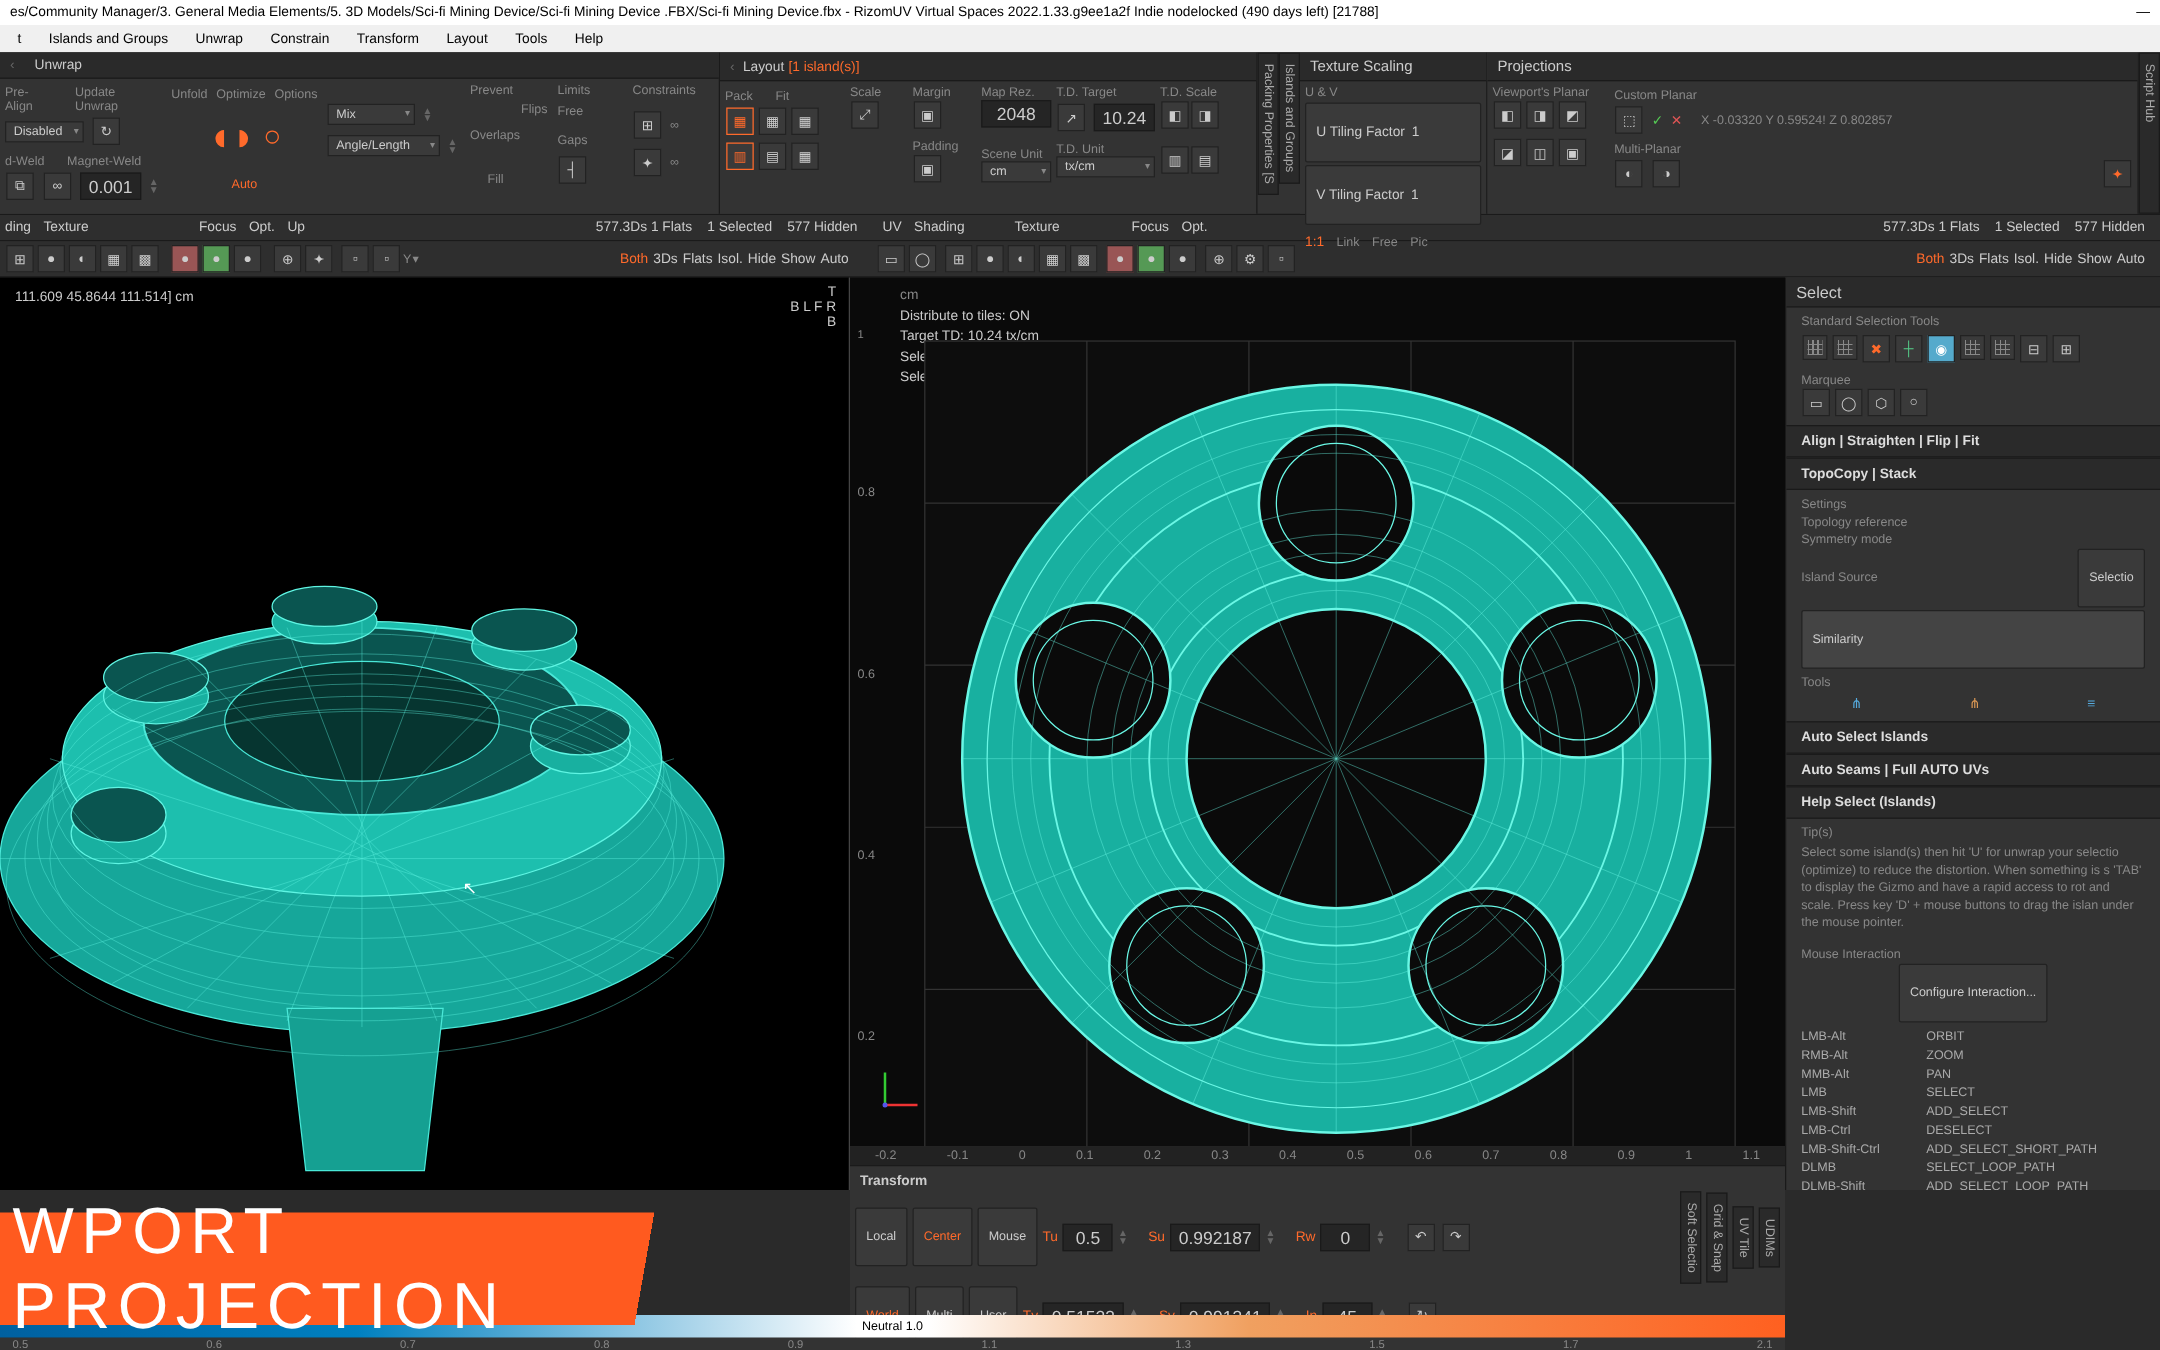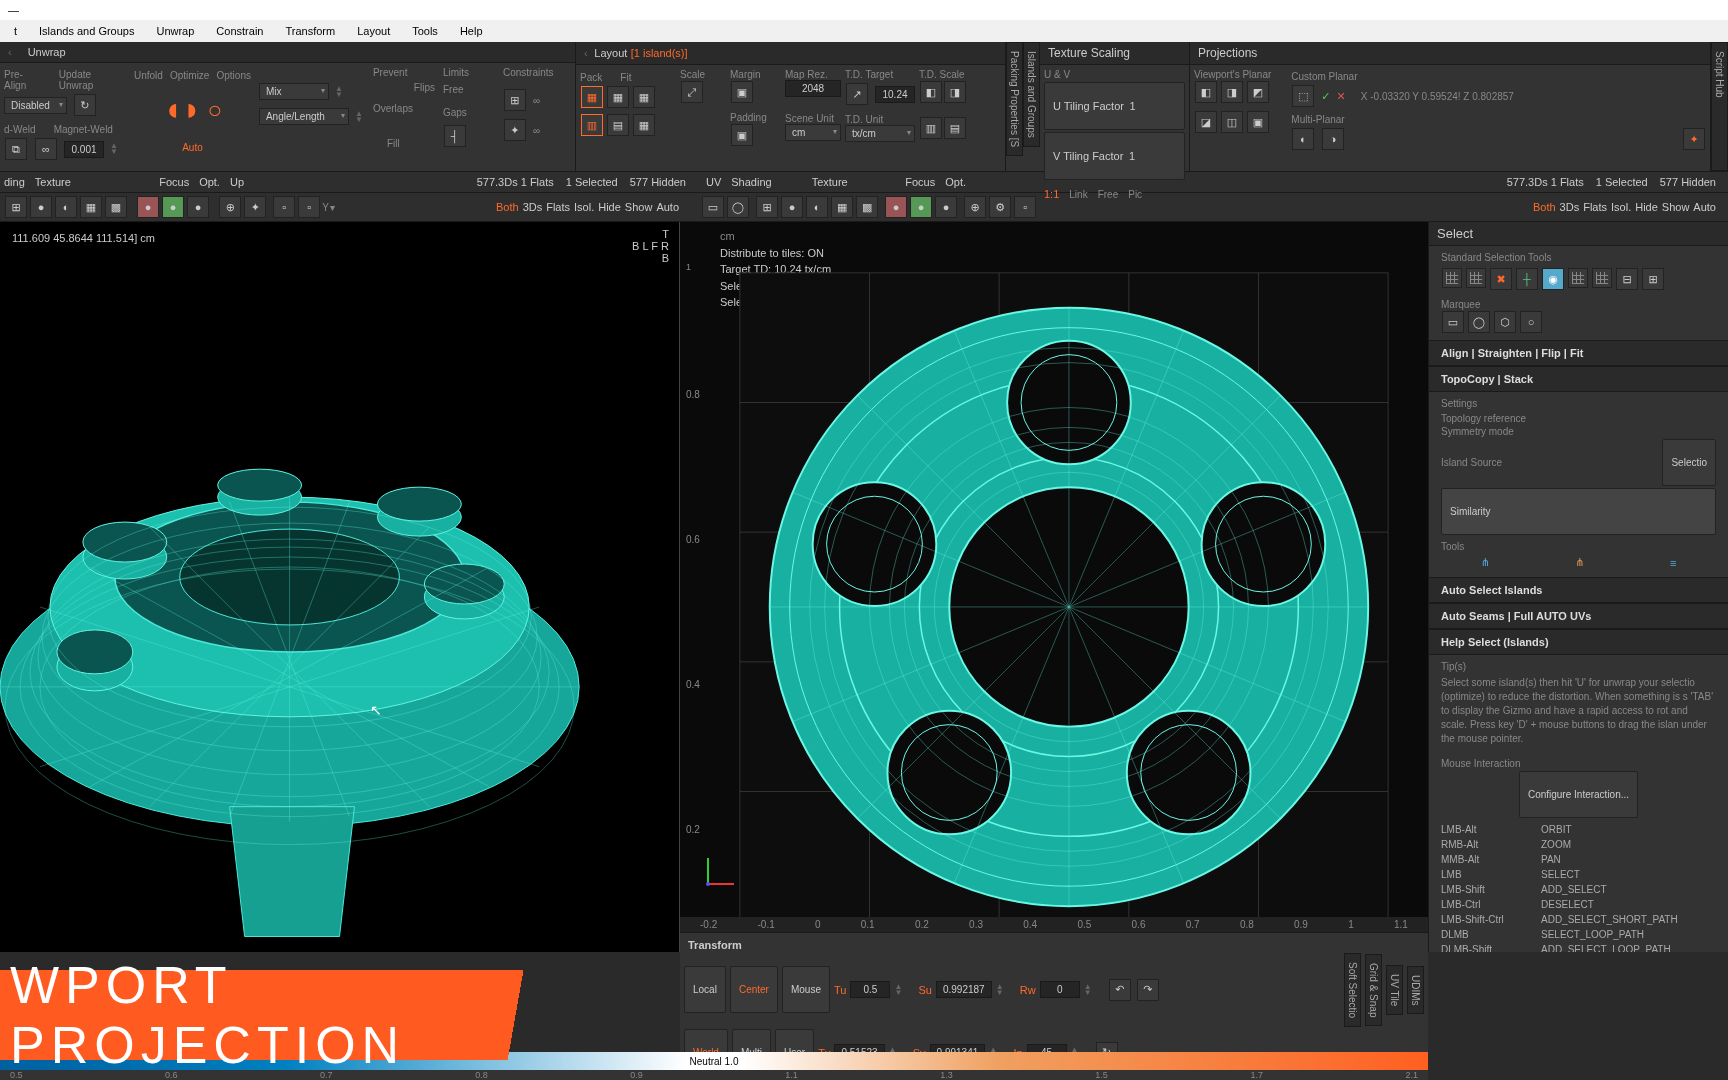--- a/index.html
+++ b/index.html
@@ -19,21 +19,21 @@
 .icon-sq.active{border-color:#ff6a2b}
 .right-panel{width:300px;background:#333;border-left:1px solid #1a1a1a;overflow:hidden}
 .dual{display:flex;flex:1}
 .vp3d{flex:0 0 680px;background:#000;position:relative;border-right:1px solid #444}
 .vpuv{flex:1;background:#0a0a0a;position:relative}
 .status-overlay{position:absolute;top:8px;left:12px;color:#ccc;font-size:11px;line-height:1.5}
 .status-overlay .dim{color:#888}
 .section-head{background:#2a2a2a;color:#ddd;padding:6px 12px;font-weight:600;border-top:1px solid #1a1a1a;border-bottom:1px solid #1a1a1a}
 .section-body{padding:6px 12px}
 .row{display:flex;align-items:center;gap:6px;margin:2px 0}
-.field{background:#252525;border:1px solid #1a1a1a;padding:2px 6px;min-width:40px;text-align:center;font-size:10px}
+.field{background:#252525;border:1px solid #1a1a1a;padding:2px 6px;min-width:40px;text-align:center;font-size:14px}
 .help-text{color:#888;font-size:10px;line-height:1.4;padding:4px 0}
 .interaction-row{display:flex;padding:2px 0}
 .interaction-row .k{flex:0 0 100px;color:#aaa;font-size:10px}
 .interaction-row .v{color:#aaa;font-size:10px}
 .overlay-banner{position:absolute;left:0;bottom:20px;width:600px;height:90px;background:linear-gradient(100deg,#ff5a1f 85%,transparent 85%);display:flex;align-items:center;padding-left:10px;z-index:100}
 .overlay-banner span{color:#fff;font-size:52px;font-weight:300;letter-spacing:6px;font-family:"Segoe UI Light",sans-serif}
 .transform-bar{background:#333;padding:4px;border-top:1px solid #1a1a1a}
 .color-strip{height:18px;background:linear-gradient(90deg,#0060a0 0%,#0080c0 20%,#fff 48%,#fff 52%,#f0a060 70%,#ff6020 100%);position:relative;display:flex;align-items:center;justify-content:center}
 .color-strip span{color:#000;font-size:10px;background:rgba(255,255,255,.7);padding:0 4px}
 .scale-marks{display:flex;justify-content:space-between;padding:0 10px;background:#333}
@@ -47,20 +47,21 @@
 .dropdown::after{content:"▾";position:absolute;right:3px;color:#888;font-size:8px}
 .info-bar{position:absolute;bottom:4px;left:80px;background:rgba(60,60,60,.9);padding:2px 6px;display:flex;gap:8px;font-size:10px}
 .axis-gizmo{position:absolute;bottom:60px;left:20px;width:40px;height:40px}
 .grid-icon{width:20px;height:20px;background:#3a3a3a;border:1px solid #222;display:inline-block;margin:1px;position:relative;cursor:pointer}
 .grid-icon::before{content:"";position:absolute;inset:3px;background:repeating-linear-gradient(0deg,#888 0 1px,transparent 1px 4px),repeating-linear-gradient(90deg,#888 0 1px,transparent 1px 4px)}
 </style>
 </head>
 <body>
 
 <div class="titlebar">
+  <span>es/Community Manager/3. General Media Elements/5. 3D Models/Sci-fi Mining Device/Sci-fi Mining Device .FBX/Sci-fi Mining Device.fbx - RizomUV  Virtual Spaces 2022.1.33.g9ee1a2f Indie nodelocked  (490 days left) [21788]</span>
   <span>—</span>
 </div>
 
 <div class="menubar">
   <span>t</span>
   <span>Islands and Groups</span>
   <span>Unwrap</span>
   <span>Constrain</span>
   <span>Transform</span>
   <span>Layout</span>

